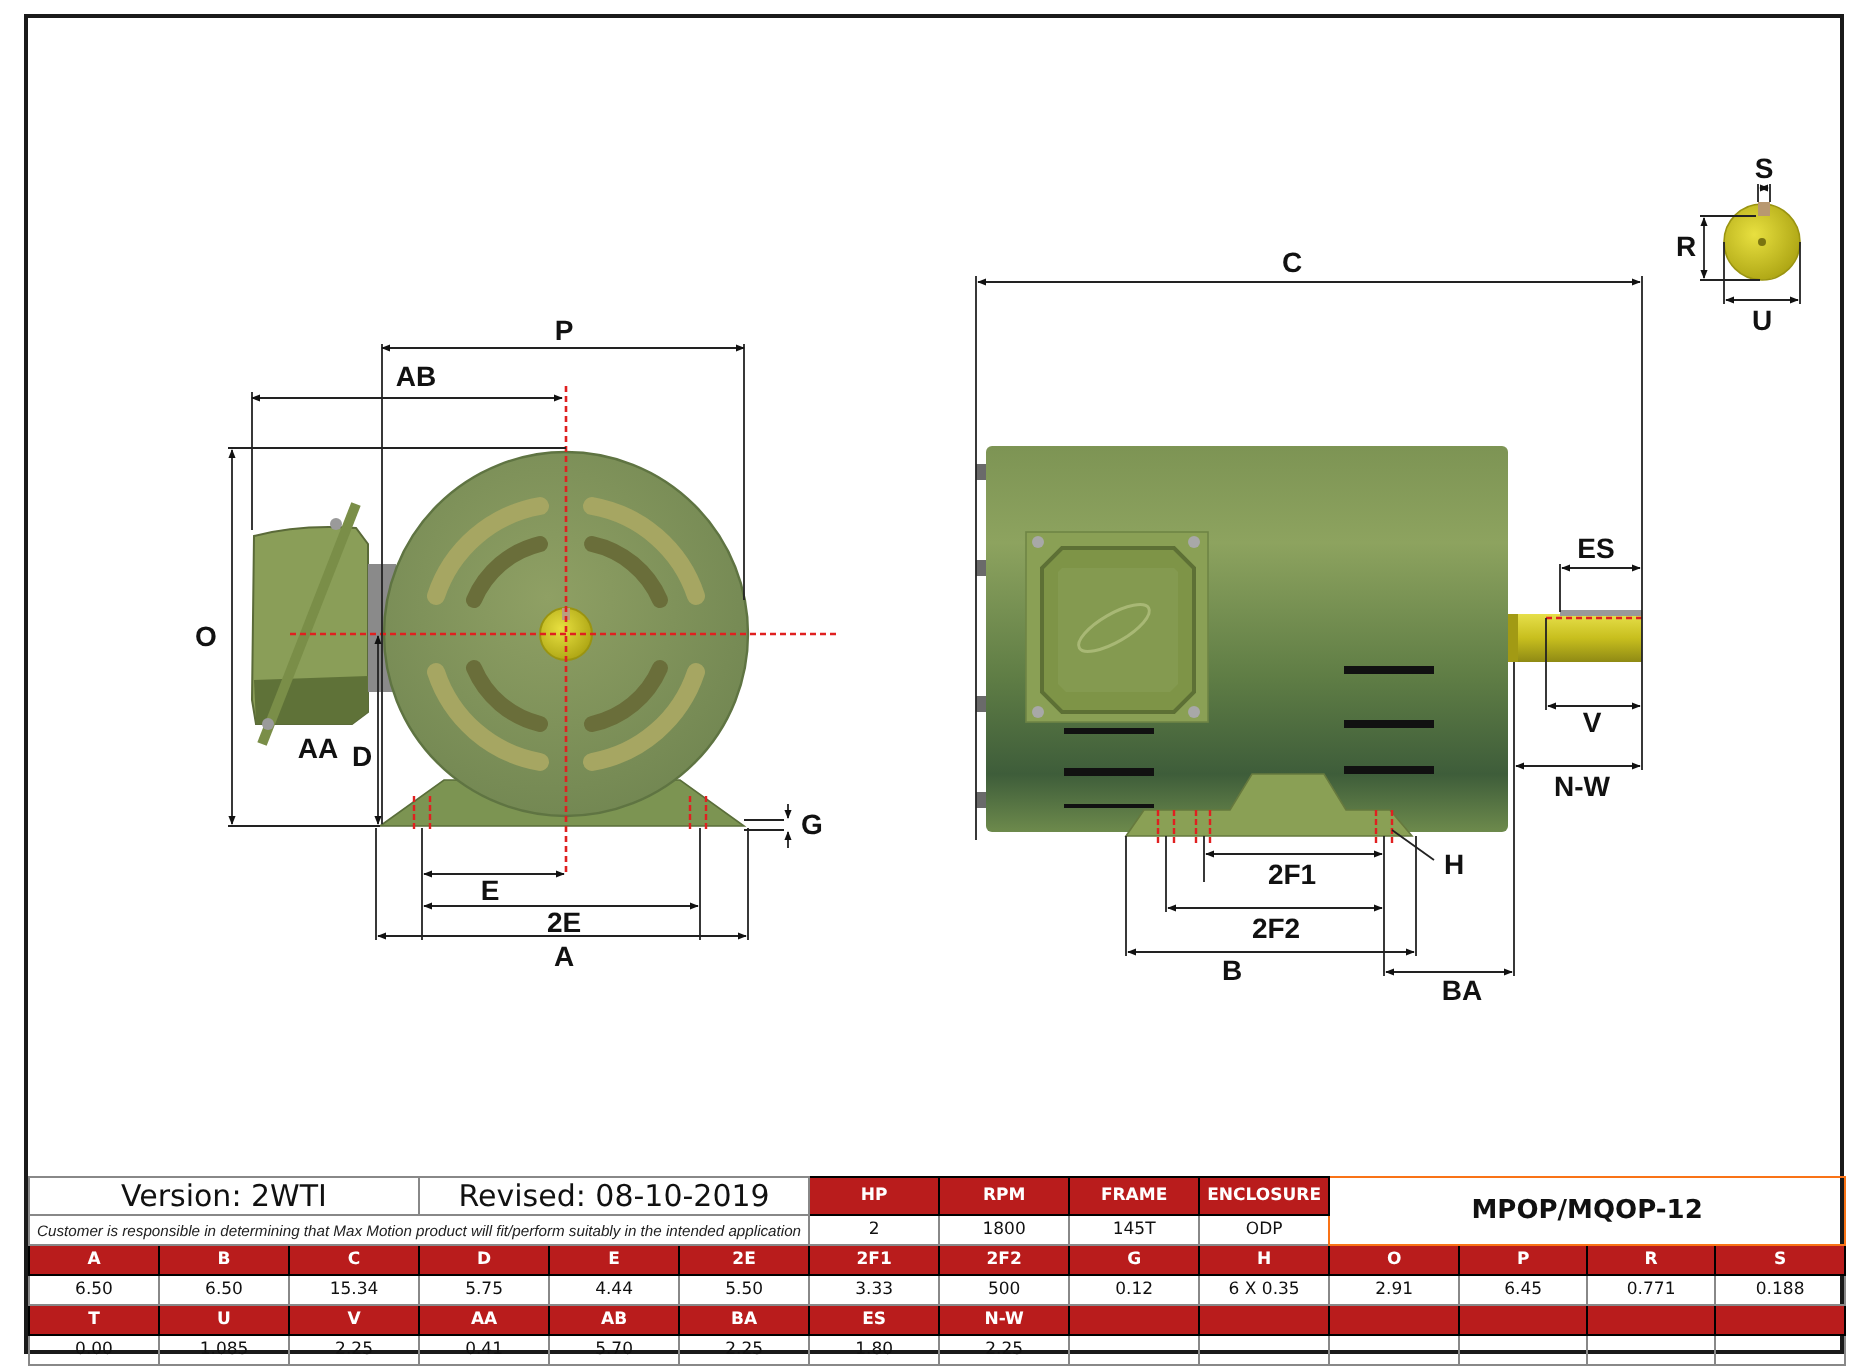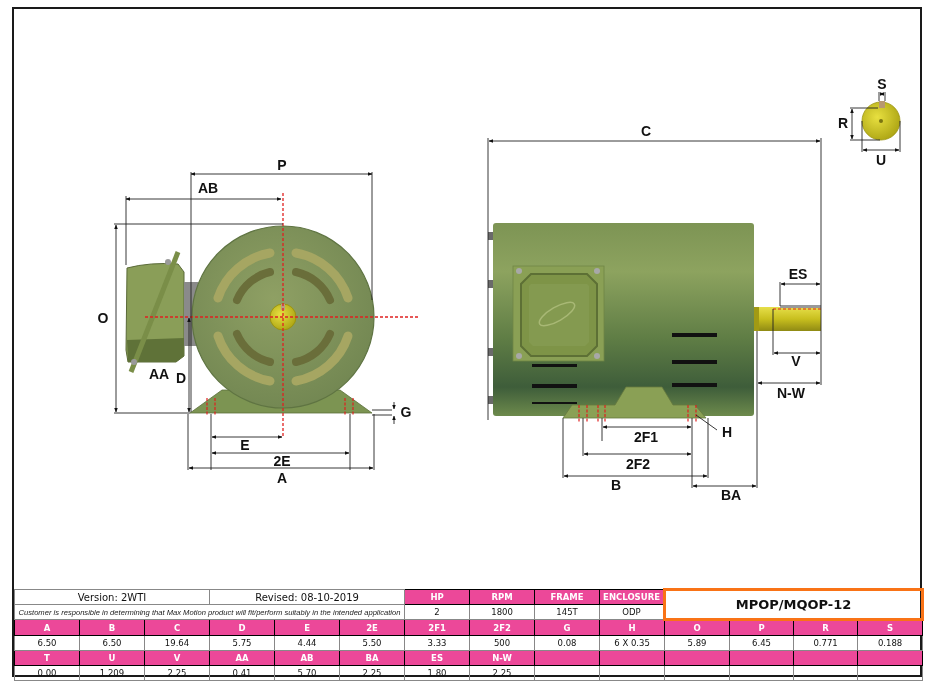--- a/index.html
+++ b/index.html
@@ -3,25 +3,25 @@
 <meta charset="utf-8">
 <style>
   html, body { margin:0; padding:0; background:#fff; }
   body { width:935px; height:684px; position:relative; overflow:hidden; font-family:"Liberation Sans", sans-serif; }
   .frame { position:absolute; left:12px; top:7px; width:910px; height:670px; border:2px solid #1a1a1a; box-sizing:border-box; }
   .drawing { position:absolute; left:0; top:0; width:935px; height:588px; }
   .drawing svg { position:absolute; left:0; top:0; }
   .dimlabel { font-family:"Liberation Sans", sans-serif; font-weight:bold; font-size:14px; fill:#111; }
   table.spec { position:absolute; left:14px; top:588px; width:908px; border-collapse:collapse; table-layout:fixed; font-family:"DejaVu Sans", sans-serif; }
   table.spec td { height:14px; padding:0; text-align:center; font-size:8.5px; border:1px solid #888; color:#111; overflow:hidden; white-space:nowrap; }
-  table.spec td.hd { background:#ec4899; color:#fff; font-weight:bold; border-color:#000; }
+  table.spec td.hd { background:#b91c1c; color:#fff; font-weight:bold; border-color:#000; }
   table.spec td.b { font-weight:normal; }
-  table.spec td.top { font-size:10px; }
+  table.spec td.top { font-size:15px; }
   table.spec td.disc { font-family:"Liberation Sans", sans-serif; font-size:7.6px; color:#222;font-style:italic; }
-  table.spec td.model { font-size:13px; font-weight:bold; border:3px solid #f97316; }
+  table.spec td.model { font-size:13px; font-weight:bold; border:1px solid #f97316; }
 </style>
 </head>
 <body>
 
 <div class="frame"></div>
 
 <div class="drawing">
 <svg width="935" height="588" viewBox="0 0 935 588" xmlns="http://www.w3.org/2000/svg">
   <defs>
     <linearGradient id="bodyGrad" x1="0" y1="0" x2="0" y2="1">
@@ -274,29 +274,29 @@
     <td class="hd">G</td>
     <td class="hd">H</td>
     <td class="hd">O</td>
     <td class="hd">P</td>
     <td class="hd">R</td>
     <td class="hd">S</td>
   </tr>
   <tr>
     <td class="b">6.50</td>
     <td class="b">6.50</td>
-    <td class="b">19.64</td>
+    <td class="b">15.34</td>
     <td>5.75</td>
     <td>4.44</td>
     <td>5.50</td>
     <td>3.33</td>
     <td>500</td>
-    <td class="b">0.08</td>
+    <td class="b">0.12</td>
     <td>6 X 0.35</td>
-    <td class="b">5.89</td>
+    <td class="b">2.91</td>
     <td class="b">6.45</td>
     <td>0.771</td>
     <td>0.188</td>
   </tr>
   <tr>
     <td class="hd">T</td>
     <td class="hd">U</td>
     <td class="hd">V</td>
     <td class="hd">AA</td>
     <td class="hd">AB</td>
@@ -305,21 +305,21 @@
     <td class="hd">N-W</td>
     <td class="hd"></td>
     <td class="hd"></td>
     <td class="hd"></td>
     <td class="hd"></td>
     <td class="hd"></td>
     <td class="hd"></td>
   </tr>
   <tr>
     <td class="b">0.00</td>
-    <td>1.209</td>
+    <td>1.085</td>
     <td>2.25</td>
     <td>0.41</td>
     <td class="b">5.70</td>
     <td>2.25</td>
     <td>1.80</td>
     <td>2.25</td>
     <td></td>
     <td></td>
     <td></td>
     <td></td>

